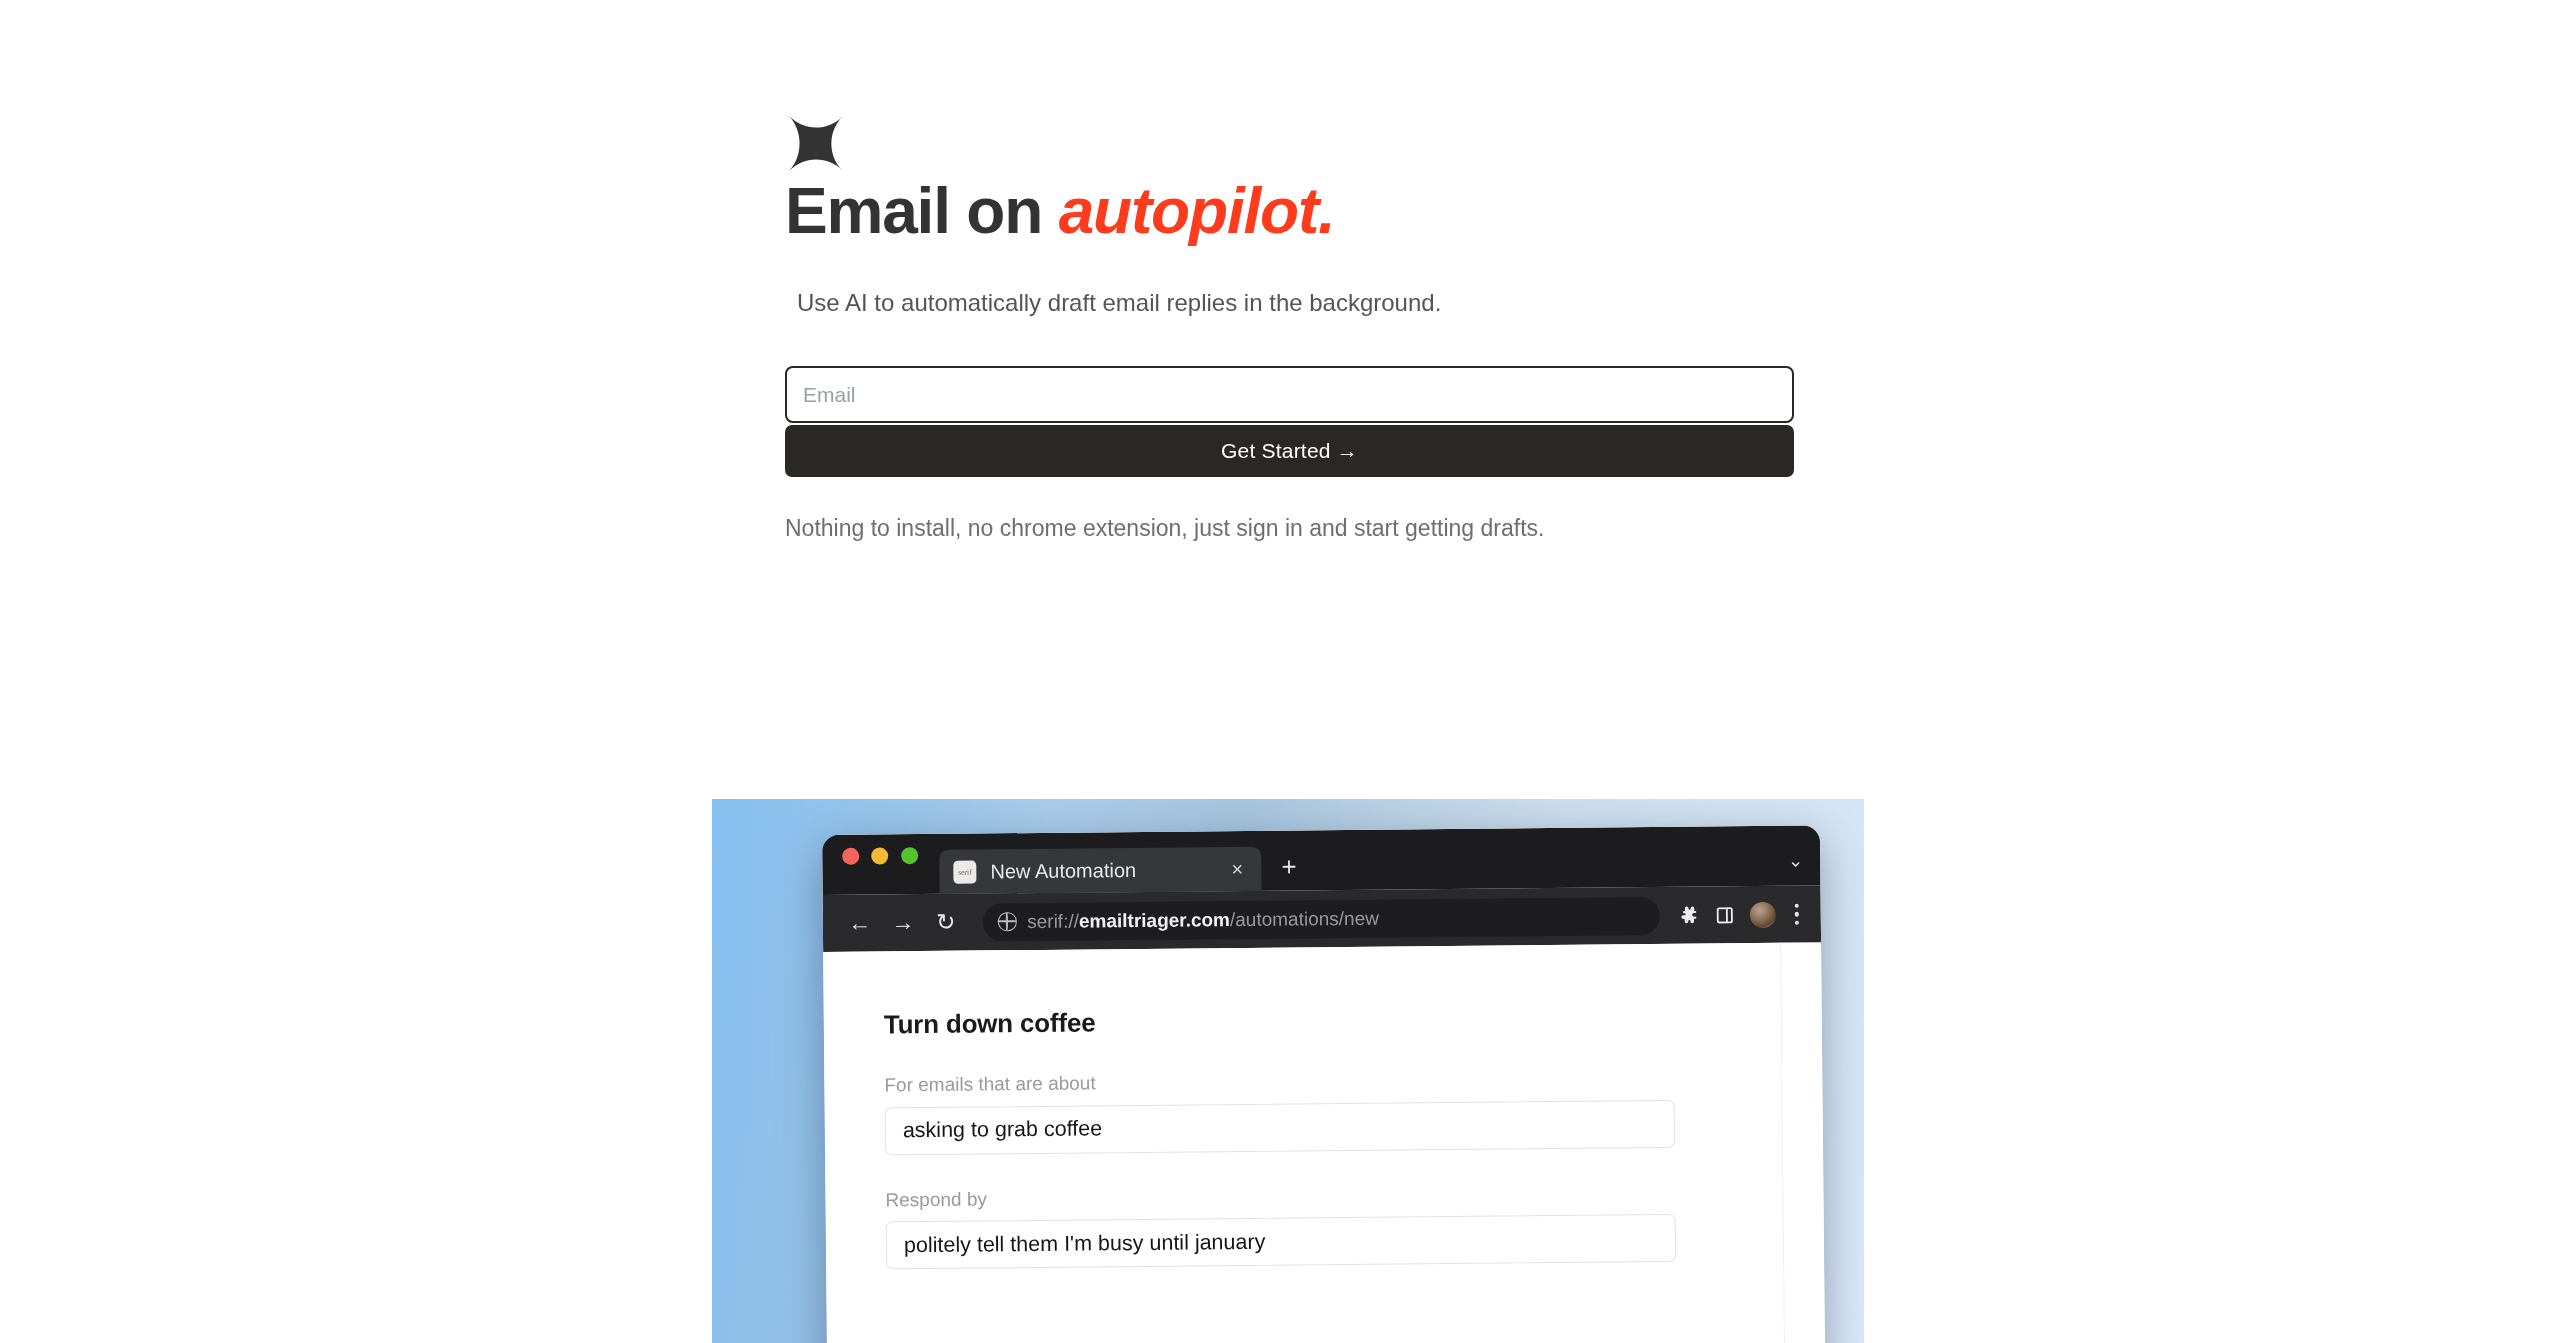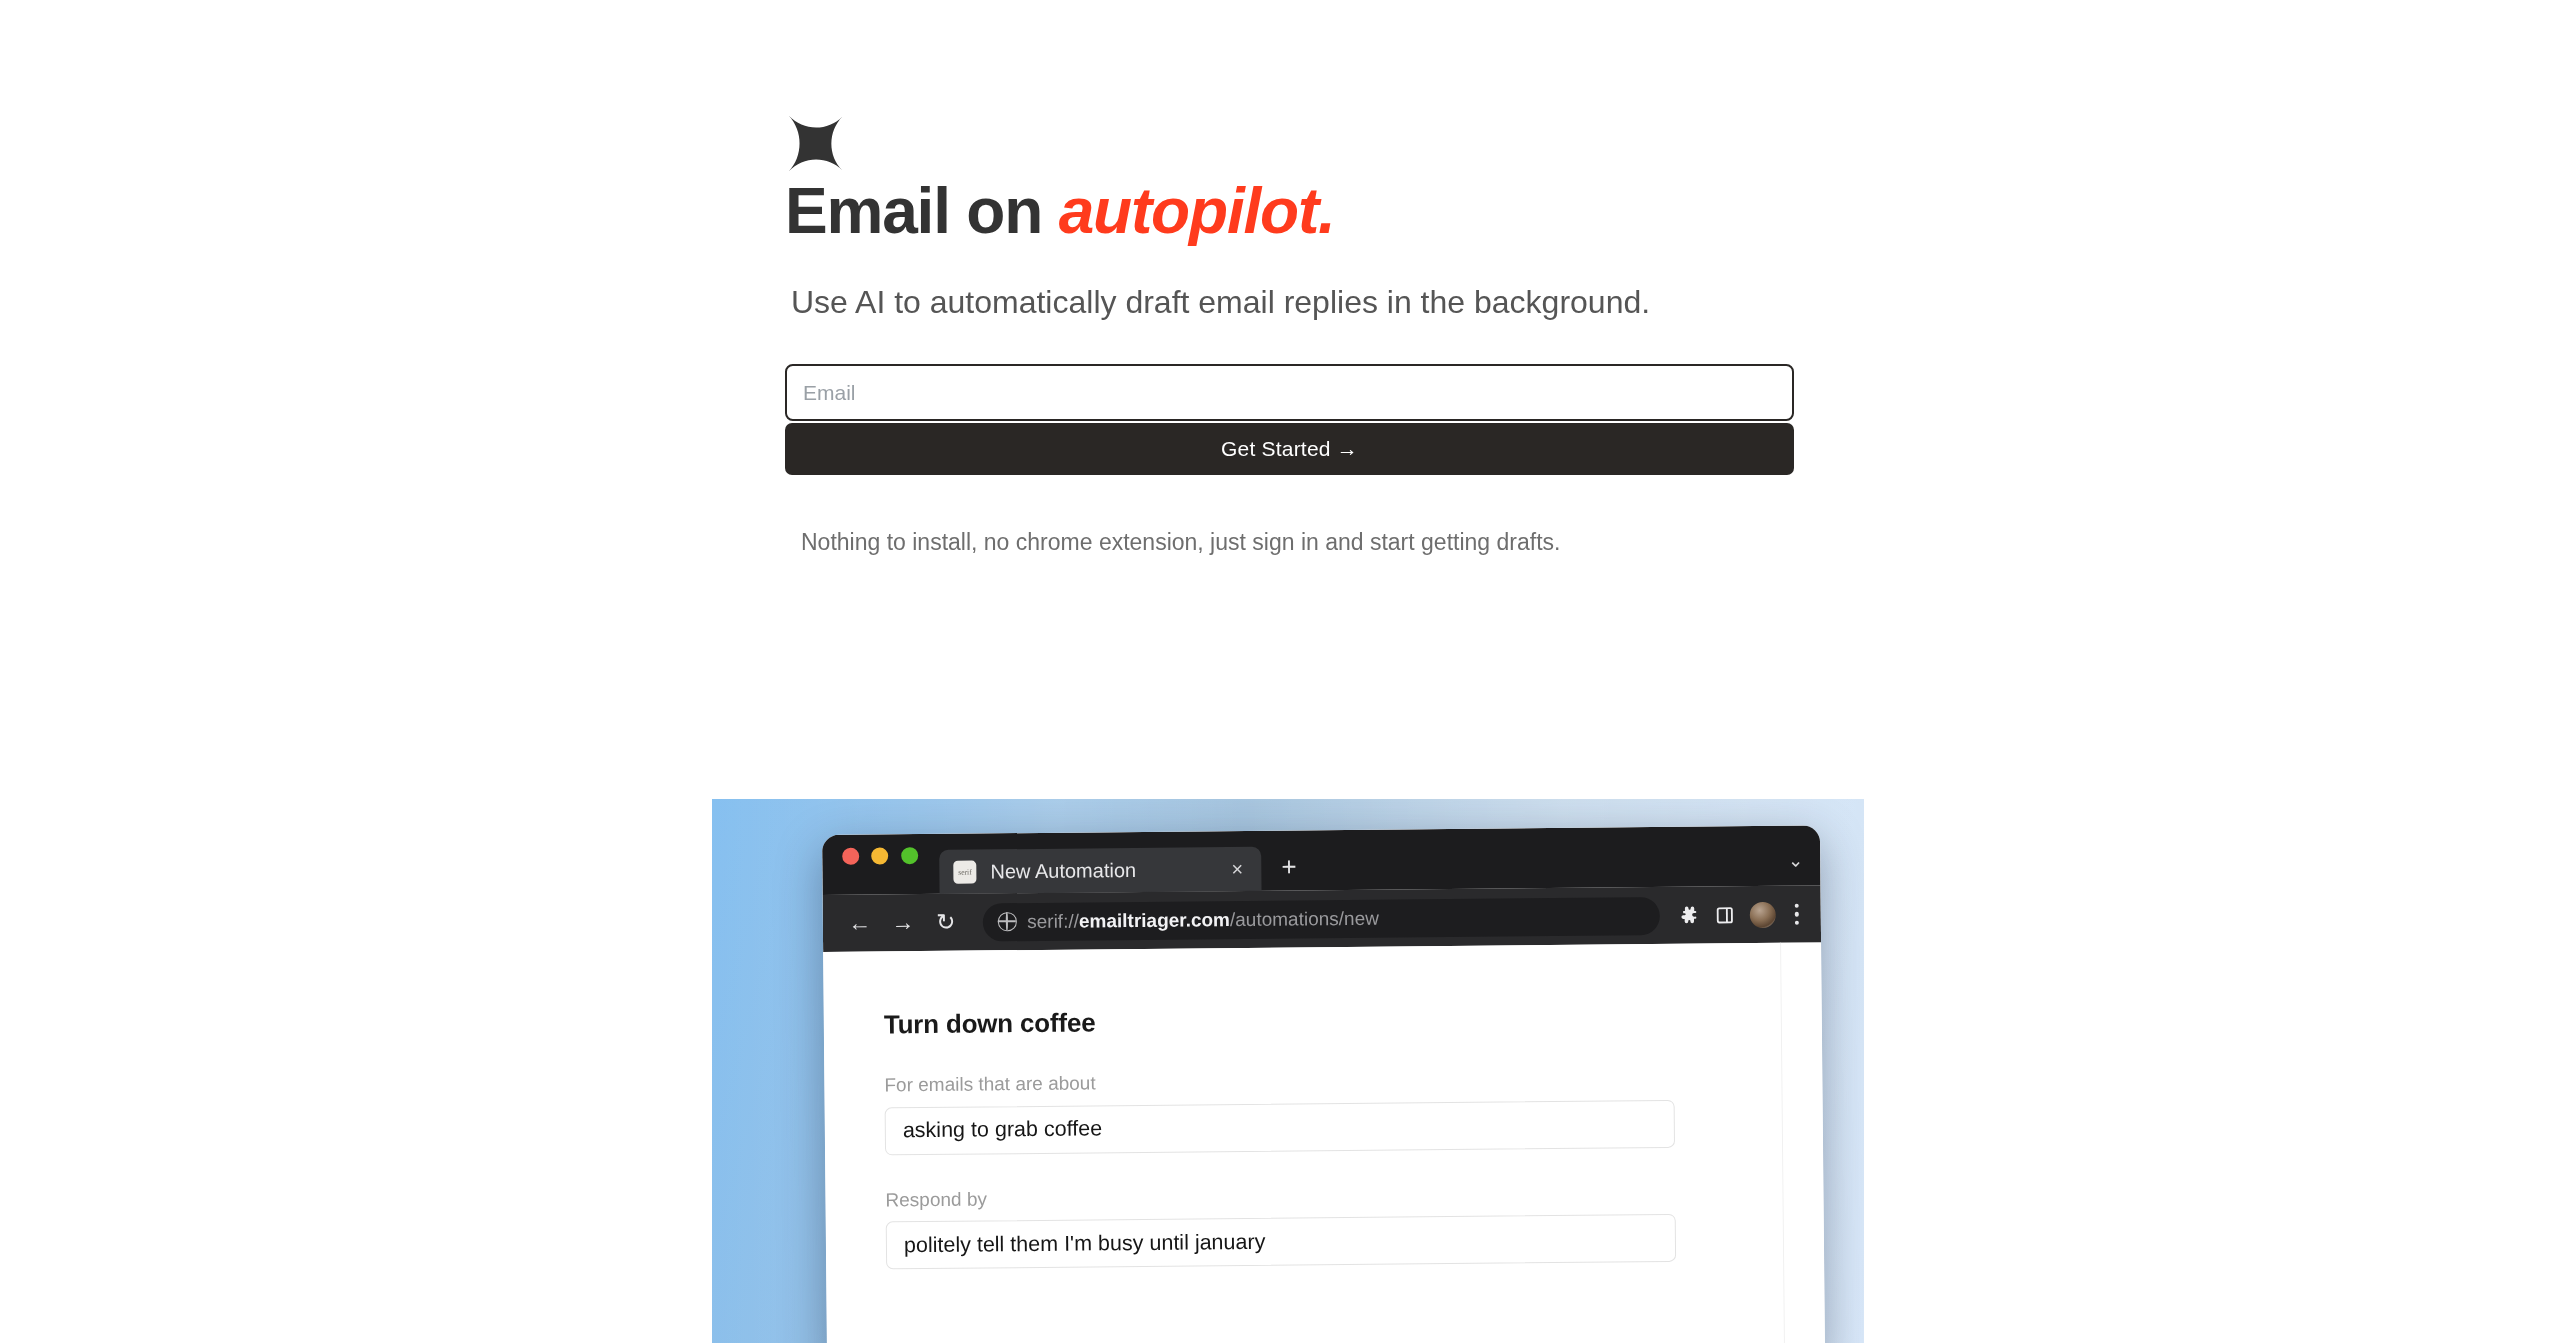--- a/index.html
+++ b/index.html
@@ -46,23 +46,23 @@
     letter-spacing: -1.2px;
     white-space: nowrap;
   }
   .headline .accent {
     color: #ff3b1d;
     font-style: italic;
     font-weight: bold;
   }
 
   .subhead {
-    margin: 6px;
+    margin: 12px;
     padding-top: 33px;
-    font-size: 32px;
+    font-size: 24px;
     line-height: 1.25;
     color: #555555;
     font-weight: normal;
     white-space: nowrap;
   }
 
   .form {
     padding-top: 36px;
     width: 1009px;
   }
@@ -94,21 +94,21 @@
     font-family: "Liberation Sans", sans-serif;
     font-size: 21px;
     letter-spacing: 0.2px;
     cursor: pointer;
     text-align: center;
     line-height: 52px;
     padding: 0;
   }
 
   .fineprint {
-    margin: 16px;
+    margin: 0;
     padding-top: 38px;
     font-size: 23px;
     color: #6e6e6e;
     white-space: nowrap;
   }
 
   
   .showcase {
     position: absolute;
     left: 712px;

